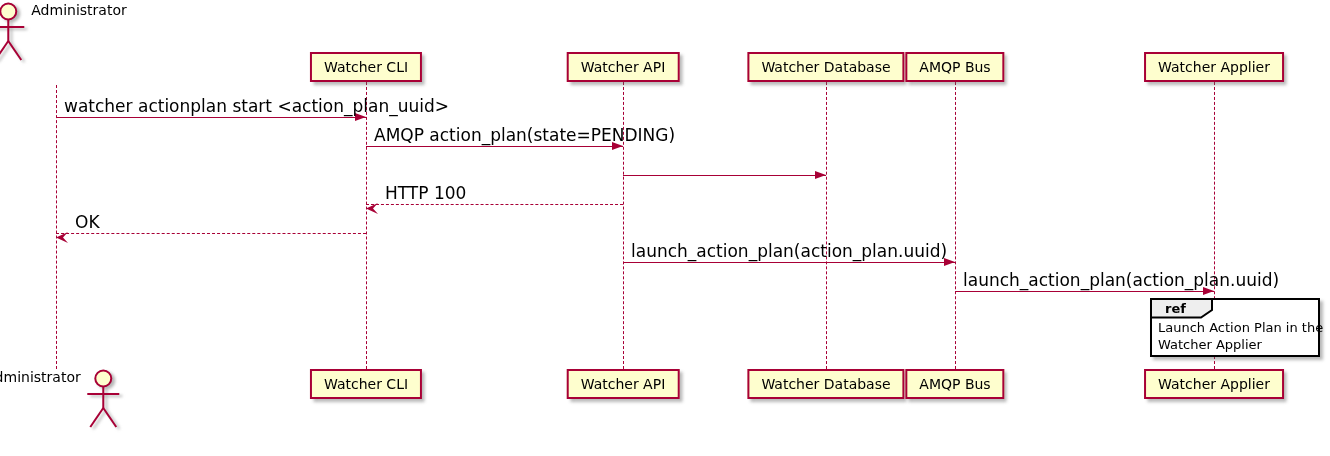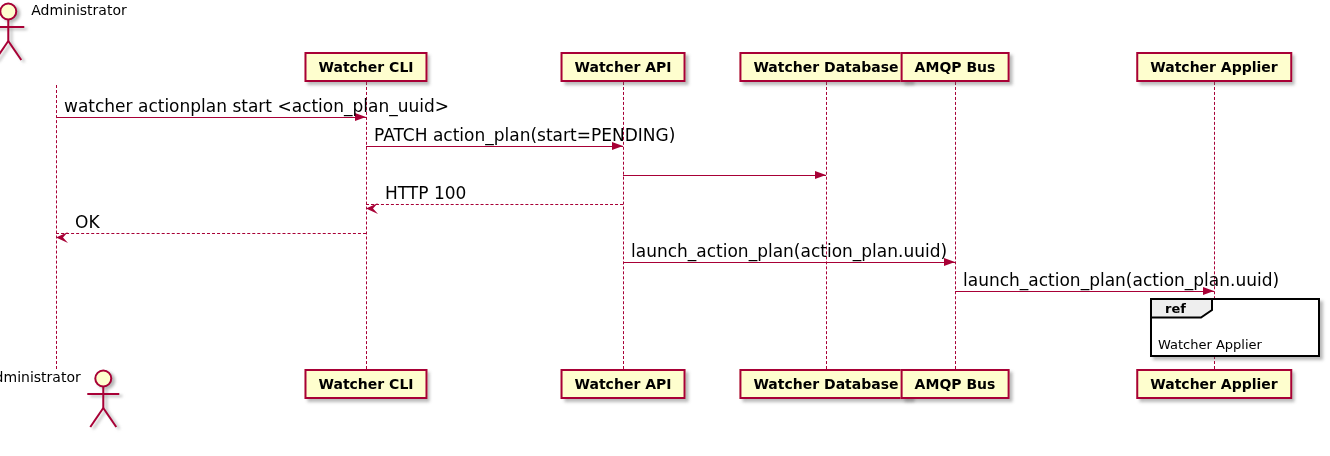--- a/index.html
+++ b/index.html
@@ -6,21 +6,20 @@
   #diagram{
     position:relative;width:1330px;height:456px;background:#fff;
     font-family:"DejaVu Sans","Liberation Sans",sans-serif;overflow:hidden;color:#000;
   }
   .lifeline{position:absolute;width:0;border-left:1px dashed var(--line);z-index:1;}
   .participant-box{
     position:absolute;transform:translateX(-50%);height:30px;box-sizing:border-box;
     display:flex;align-items:center;white-space:nowrap;padding:0 12px;
     border:2px solid var(--line);background:var(--fill);font-size:14px;z-index:3;
     box-shadow:3px 3px 3px rgba(100,100,100,.45);
-    font-weight:bold;
   }
   .actor{position:absolute;transform:translateX(-50%);display:flex;flex-direction:row;align-items:flex-start;z-index:3;}
   .actor-label{font-size:14px;white-space:nowrap;line-height:17px;}
   .actor-figure{filter:drop-shadow(3px 2px 1.5px rgba(120,120,120,.55));}
   .msg-line{position:absolute;height:0;z-index:2;}
   .msg-line.solid{border-top:1px solid var(--line);}
   .msg-line.dashed{border-top:1px dashed var(--line);}
   .msg-label{position:absolute;font-size:17px;line-height:15px;white-space:nowrap;z-index:2;}
   .arrowhead{position:absolute;z-index:2;width:0;height:0;}
   .arrowhead.tri-r{border-top:4px solid transparent;border-bottom:4px solid transparent;border-left:11px solid var(--line);}
@@ -91,21 +90,21 @@
       <span>Watcher Applier</span>
     </div>
     <div class="participant-box" style="left: 1214px; top: 369px;">
       <span>Watcher Applier</span>
     </div>
     <div class="msg-line solid" style="left: 56px; top: 117px; width: 310px;"></div>
     <div class="arrowhead tri-r" style="left: 355px; top: 113px;"></div>
     <div class="msg-label" style="left: 64px; top: 99px;">watcher actionplan start &lt;action_plan_uuid&gt;</div>
     <div class="msg-line solid" style="left: 366px; top: 146px; width: 257px;"></div>
     <div class="arrowhead tri-r" style="left: 612px; top: 142px;"></div>
-    <div class="msg-label" style="left: 374px; top: 128px;">PATCH action_plan(start=PENDING)</div>
+    <div class="msg-label" style="left: 374px; top: 128px;">AMQP action_plan(state=PENDING)</div>
     <div class="msg-line solid" style="left: 623px; top: 175px; width: 203px;"></div>
     <div class="arrowhead tri-r" style="left: 815px; top: 171px;"></div>
     <div class="msg-line dashed" style="left: 366px; top: 204px; width: 257px;"></div>
     <div class="arrowhead svg-head" style="left: 366px; top: 199px;"><svg width="13" height="11" viewBox="0 0 13 11">
         <path d="M12,0 L0,5.5 L12,11 L7,5.5 Z" fill="#A80036"></path>
       </svg></div>
     <div class="msg-label" style="left: 385px; top: 186px;">HTTP 100</div>
     <div class="msg-line dashed" style="left: 56px; top: 233px; width: 310px;"></div>
     <div class="arrowhead svg-head" style="left: 56px; top: 228px;"><svg width="13" height="11" viewBox="0 0 13 11">
         <path d="M12,0 L0,5.5 L12,11 L7,5.5 Z" fill="#A80036"></path>
@@ -115,15 +114,16 @@
     <div class="arrowhead tri-r" style="left: 944px; top: 258px;"></div>
     <div class="msg-label" style="left: 631px; top: 244px;">launch_action_plan(action_plan.uuid)</div>
     <div class="msg-line solid" style="left: 955px; top: 291px; width: 259px;"></div>
     <div class="arrowhead tri-r" style="left: 1203px; top: 287px;"></div>
     <div class="msg-label" style="left: 963px; top: 273px;">launch_action_plan(action_plan.uuid)</div>
     <div class="ref-box" style="left: 1150px; top: 298px; width: 170px; height: 59px; padding-left: 20px;">
       <svg width="64" height="21" viewBox="0 0 64 21" class="ref-pentagon">
         <path d="M1,1 H62 V12 L51,19.5 H1 Z" fill="#EEEEEE" stroke="#000000" stroke-width="2"></path>
       </svg>
       <div class="ref-keyword">ref</div>
+      <div class="ref-text-line" style="top: 19px;">Launch Action Plan in the</div>
       <div class="ref-text-line" style="top: 36px;">Watcher Applier</div>
     </div>
   </div>
 
 </body></html>

